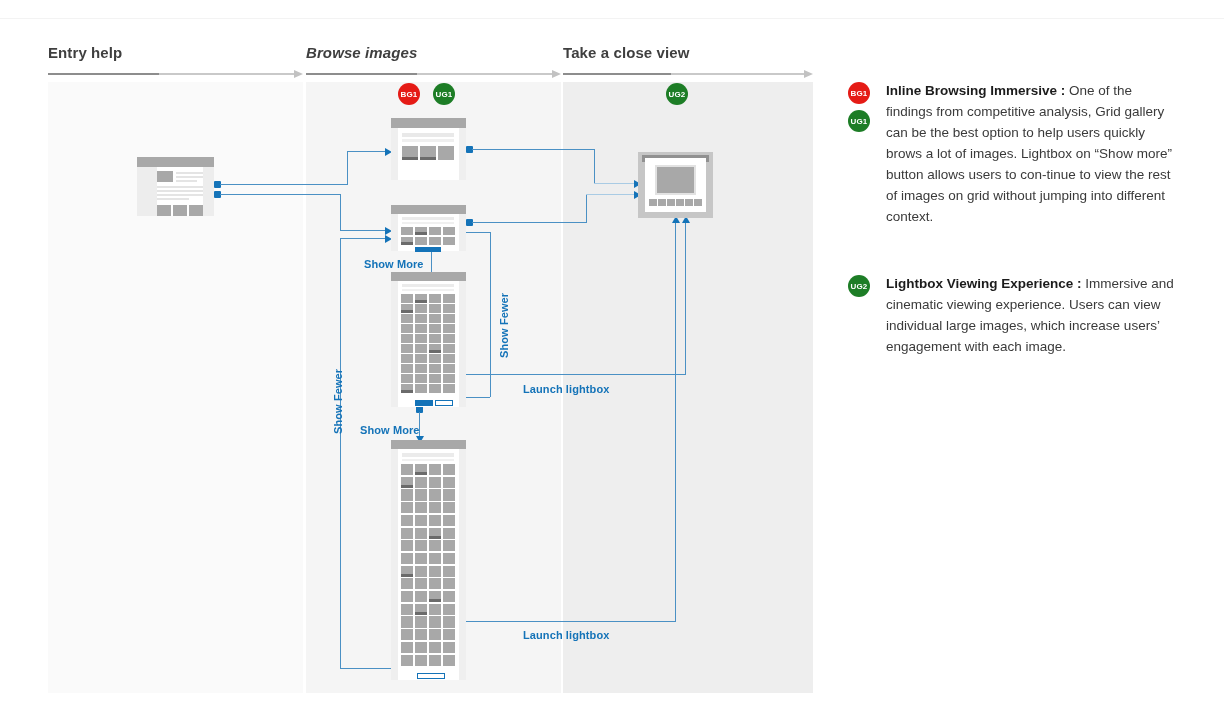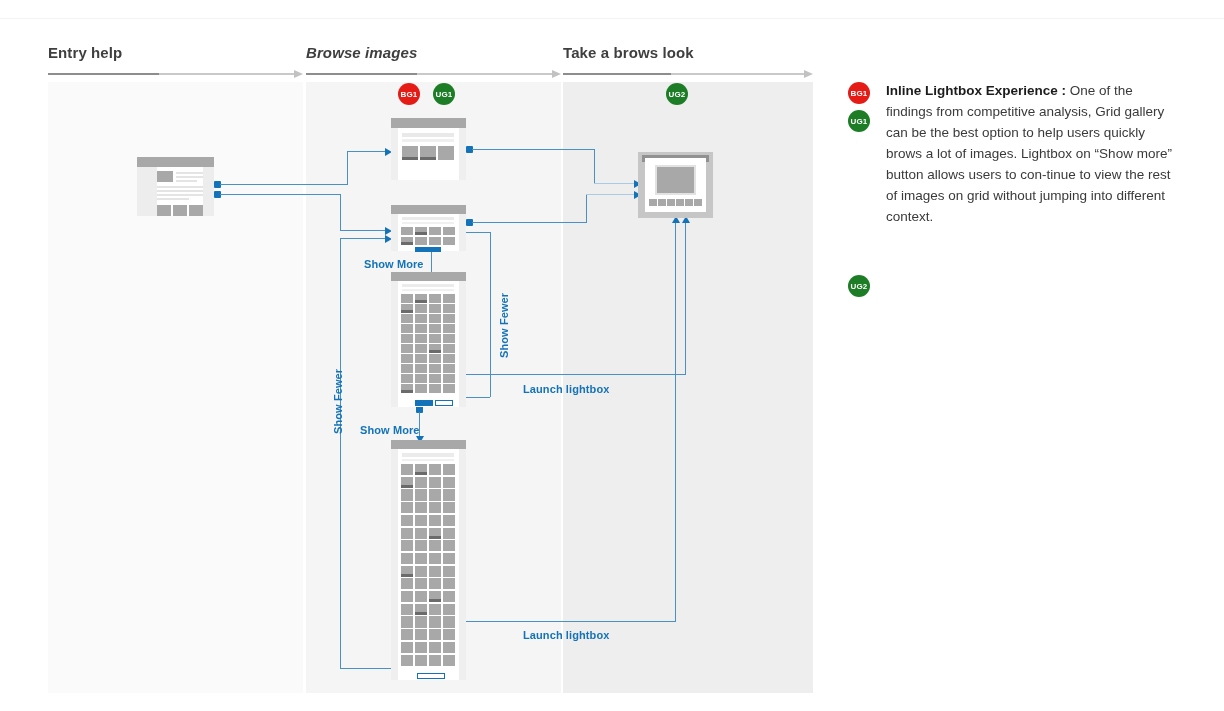--- a/index.html
+++ b/index.html
@@ -109,21 +109,21 @@
   <div class="bar"></div>
     <div class="tip"></div>
 </div>
 
 <div class="stage-head" style="left:306px;top:44px;font-style:italic;">Browse images</div>
 <div class="stage-arrow" style="left:306px;top:70px;width:255px;">
   <div class="bar"></div>
     <div class="tip"></div>
 </div>
 
-<div class="stage-head" style="left:563px;top:44px;">Take a brows look</div>
+<div class="stage-head" style="left:563px;top:44px;">Take a close view</div>
 <div class="stage-arrow" style="left:563px;top:70px;width:250px;">
   <div class="bar"></div>
     <div class="tip"></div>
 </div>
 
 <div class="col-bg col-a"></div>
 <div class="col-bg col-b"></div>
 <div class="col-bg col-c"></div>
 
 <div class="badge red" style="left:398px;top:83px;width:22px;height:22px;">BG1</div>
@@ -413,22 +413,23 @@
   </div>
 </div>
 
 <div class="legend">
 
   <div class="leg-item">
     <div class="leg-badges">
       <div class="badge red">BG1</div>
       <div class="badge green">UG1</div>
     </div>
-    <div class="leg-text"><b>Inline Lightbox Experience :</b><span> One of the findings from competitive analysis, Grid gallery can be the best option to help users quickly brows a lot of images. Lightbox on “Show more” button  allows users to con-tinue to view the rest of images on grid without jumping into different context.</span></div>
+    <div class="leg-text"><b>Inline Browsing Immersive :</b><span> One of the findings from competitive analysis, Grid gallery can be the best option to help users quickly brows a lot of images. Lightbox on “Show more” button  allows users to con-tinue to view the rest of images on grid without jumping into different context.</span></div>
   </div>
 
   <div class="leg-item" style="margin-top:46px;">
     <div class="leg-badges">
       <div class="badge green">UG2</div>
     </div>
+    <div class="leg-text"><b>Lightbox Viewing Experience :</b><span> Immersive and cinematic viewing experience. Users can view individual large images, which increase users’ engagement with each image.</span></div>
   </div>
 
 </div>
 
 </body></html>

